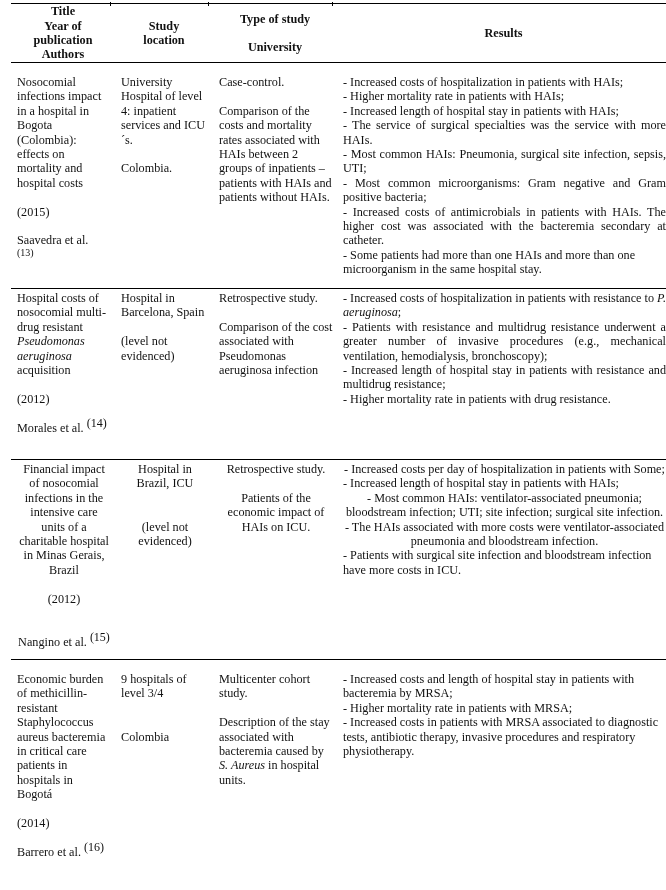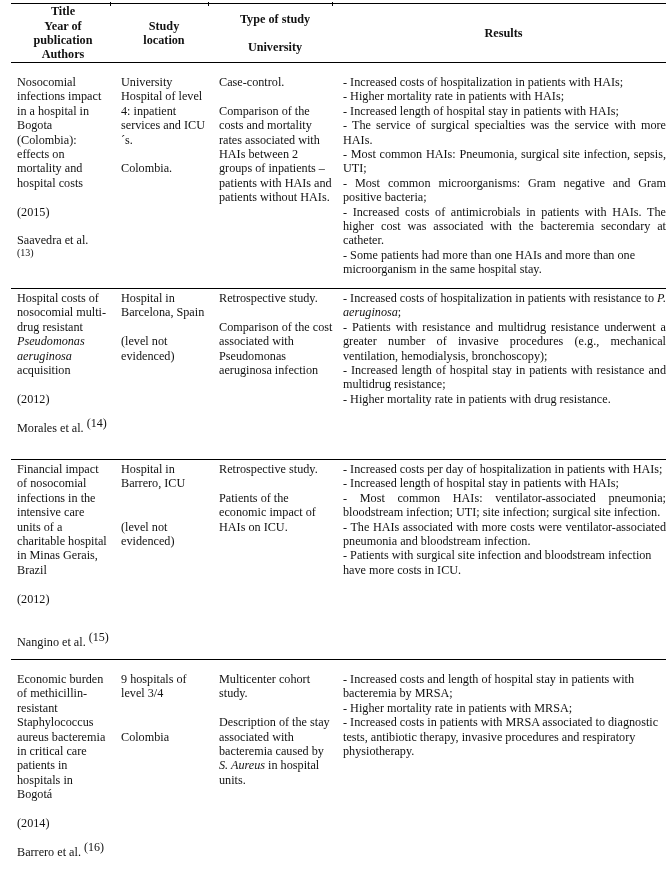--- a/index.html
+++ b/index.html
@@ -18,21 +18,21 @@
   .gap2 { display: block; height: 28.8px; }
   .res { text-align: justify; padding-right: 6px; padding-left: 2px; margin-top: 44px; }
   .res .li { display: block; }
   .res .li.left { text-align: left; }
   sup { font-size: 12px; line-height: 0; vertical-align: super; }
   .ref-small { font-size: 10px; display: block; line-height: 10px; }
   i { font-style: italic; }
   .tick { position: absolute; width: 1px; background: #000; height: 4px; }
   .row1 td { padding-top: 12px; height: 213px; }
   .row2 td { padding-top: 2px; height: 168px; }
-  .row3 td { padding-top: 2px; height: 197px; }
+  .row3 td { padding-top: 2px; height: 197px; text-align: center; }
   .row4 td { padding-top: 12px; height: 231px; }
 </style>
 </head>
 <body>
 
 <table class="tbl">
   <colgroup>
     <col class="col1">
       <col class="col2">
       <col class="col3">
@@ -119,31 +119,31 @@
 
     <tr class="row3">
       <td>
         <span class="cell-block">Financial impact of nosocomial infections in the intensive care units of a charitable hospital in Minas Gerais, Brazil</span>
         <span class="gap"></span>
         <span class="cell-block">(2012)</span>
         <span class="gap2"></span>
         <span class="cell-block"><span>Nangino et al.</span> <sup>(15)</sup></span>
       </td>
       <td>
-        <span class="cell-block">Hospital in Barrero, ICU</span>
+        <span class="cell-block">Hospital in Brazil, ICU</span>
         <span class="gap2"></span>
         <span class="cell-block">(level not evidenced)</span>
       </td>
       <td>
         <span class="cell-block">Retrospective study.</span>
         <span class="gap"></span>
         <span class="cell-block">Patients of the economic impact of HAIs on ICU.</span>
       </td>
       <td class="res">
-        <span class="li">- Increased costs per day of hospitalization in patients with HAIs;</span>
+        <span class="li">- Increased costs per day of hospitalization in patients with Some;</span>
         <span class="li left">- Increased length of hospital stay in patients with HAIs;</span>
         <span class="li">- Most common HAIs: ventilator-associated pneumonia; bloodstream infection; UTI; site infection; surgical site infection.</span>
         <span class="li">- The HAIs associated with more costs were ventilator-associated pneumonia and bloodstream infection.</span>
         <span class="li left">- Patients with surgical site infection and bloodstream infection have more costs in ICU.</span>
       </td>
     </tr>
 
     <tr class="row4">
       <td>
         <span class="cell-block">Economic burden of methicillin-resistant Staphylococcus aureus bacteremia in critical care patients in hospitals in Bogotá</span>

